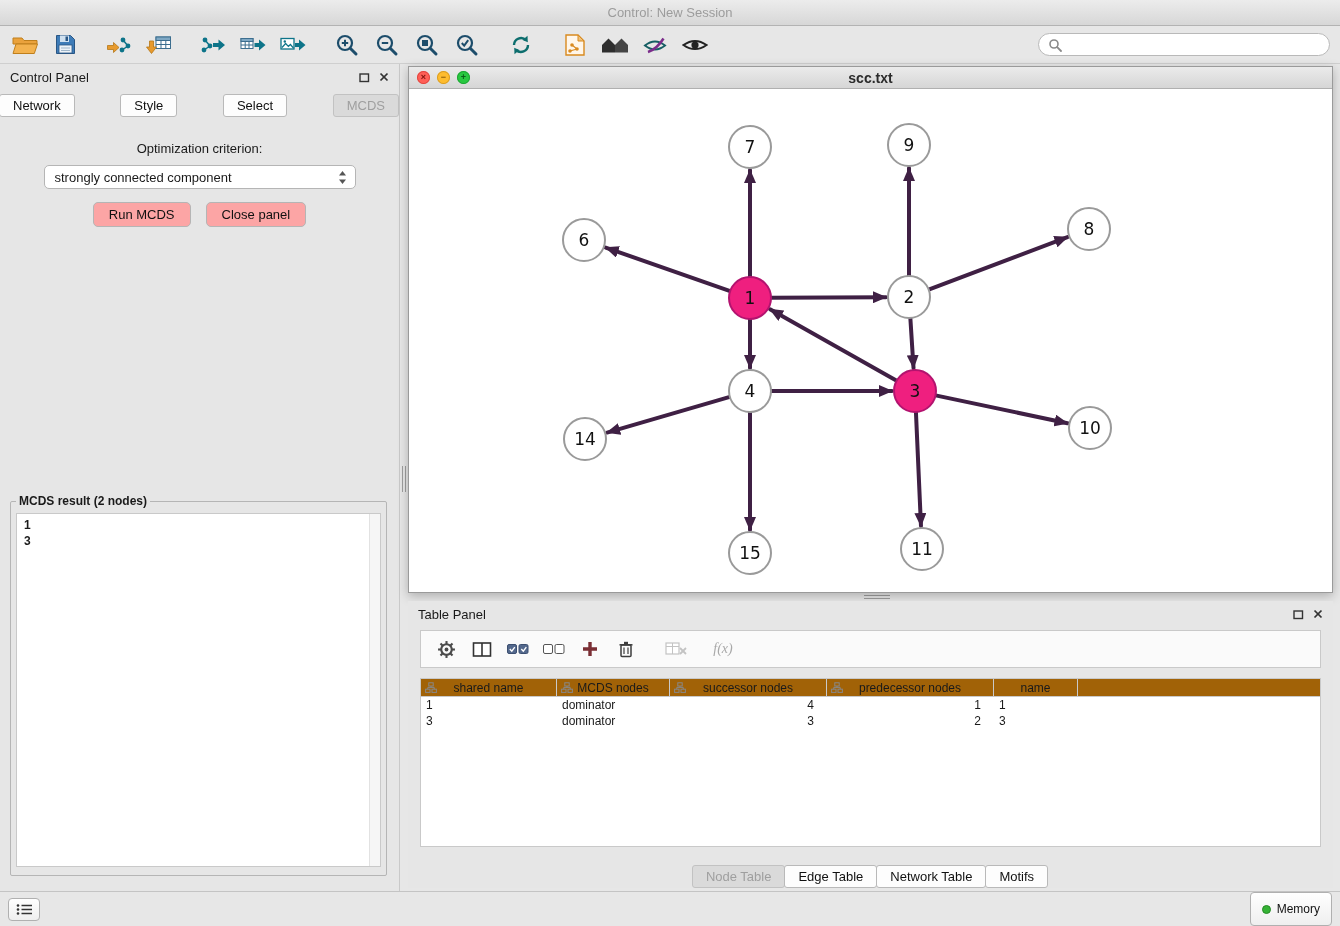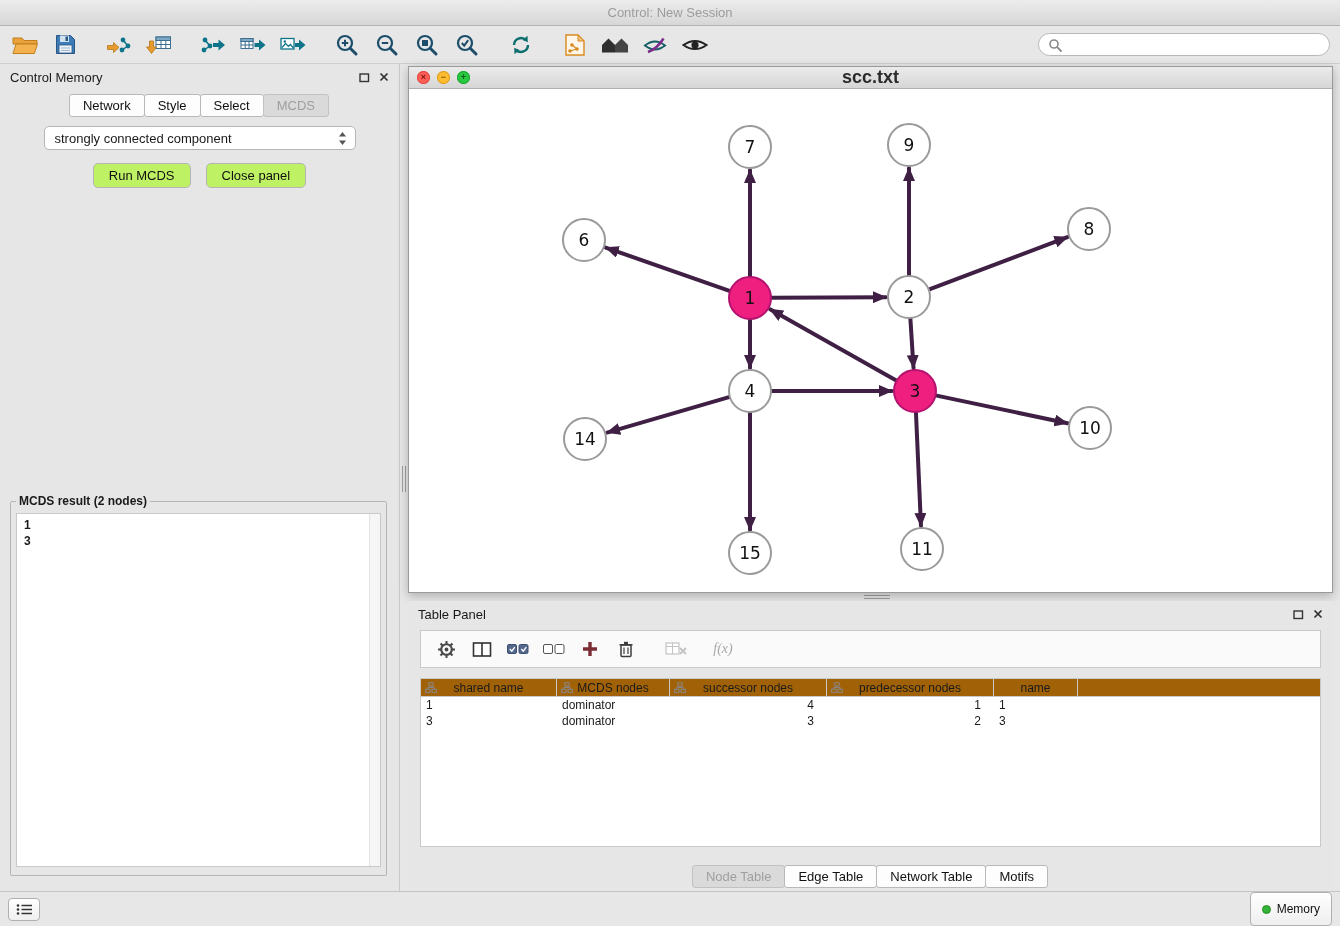--- a/index.html
+++ b/index.html
@@ -37,36 +37,36 @@
                   font-family:"Liberation Sans",sans-serif; }
 
   
   .control-panel {
     position:absolute; left:0; top:64px; width:400px; height:828px;
     background:#e6e6e6; border-right:1px solid #c9c9c9;
   }
   .panel-header { height:26px; display:flex; align-items:center; padding:0 10px; font-size:13px; }
   .ph-icons { margin-left:auto; display:flex; gap:9px; align-items:center; }
   .ph-btn { background:none; border:none; display:flex; align-items:center; }
-  .cp-tabs { display:flex; justify-content:center; margin-top:4px; }
+  .cp-tabs { display:flex; justify-content:space-between; margin-top:4px; }
   .tab-btn {
     background:#fdfdfd; border:1px solid #b9b9b9; padding:3px 13px; font-size:13px;
     margin-left:-1px; border-radius:3px; color:#111; font-family:"Liberation Sans",sans-serif;
   }
   .tab-btn.active { background:#dadada; color:#9f9f9f; border-color:#c2c2c2; }
   .opt-label { text-align:center; margin-top:24px; font-size:13px; }
   .dropdown {
     margin:9px auto 0; width:312px; height:24px; background:#fff;
     border:1px solid #b5b5b5; border-radius:5px; display:flex; align-items:center;
     padding:0 8px 0 10px; font-size:13px;
   }
   .dropdown .dd-label { flex:1; }
   .btn-row { display:flex; justify-content:center; gap:15px; margin-top:13px; }
   .push-btn {
-    background:#bef264; border:1px solid #b5b5b5; border-radius:5px;
+    background:#fca5a5; border:1px solid #b5b5b5; border-radius:5px;
     padding:4px 15px; font-size:13px; color:#111; font-family:"Liberation Sans",sans-serif;
   }
   .result-box {
     position:absolute; left:10px; right:12px; top:430px; height:382px;
     border:1px solid #b5b5b5; border-radius:2px;font-weight:bold;
   }
   .result-box legend { font-size:12px; margin-left:5px; padding:0 3px; }
   .result-list {
     position:absolute; left:5px; right:5px; top:5px; bottom:8px;
     background:#fff; border:1px solid #c9c9c9;
@@ -88,21 +88,21 @@
   
   .network-window {
     position:absolute; left:408px; top:66px; width:925px; height:527px;
     background:#fff; border:1px solid #9a9a9a; box-shadow:0 3px 10px rgba(0,0,0,.25);
   }
   .nw-titlebar {
     height:22px; background:linear-gradient(#ebebeb,#d6d6d6);
     border-bottom:1px solid #b0b0b0; display:flex; align-items:center;
     padding:0 8px; gap:7px; position:relative;
   }
-  .nw-title { position:absolute; left:0; right:0; text-align:center; font-size:18px;
+  .nw-title { position:absolute; left:0; right:0; text-align:center; font-size:14px;
               font-weight:bold; color:#2b2b2b; pointer-events:none; }
   .traffic { width:13px; height:13px; border-radius:50%; display:flex; align-items:center;
              justify-content:center; font-size:9px; font-weight:bold; line-height:1; z-index:2;
              border:none; padding:0; }
   .t-red { background:#ff5f57; box-shadow:inset 0 0 0 1px #e0443e; color:#7d100b; }
   .t-yellow { background:#febc2e; box-shadow:inset 0 0 0 1px #d89c22; color:#8a5d0b; }
   .t-green { background:#28c840; box-shadow:inset 0 0 0 1px #1da333; color:#0a5f18; }
   .nw-content { position:absolute; left:0; right:0; top:23px; bottom:0; background:#fff; }
   #graph-svg { width:100%; height:100%; display:block; }
   #graph-svg text { font-family:"DejaVu Sans","Liberation Sans",sans-serif; }
@@ -292,41 +292,42 @@
       <svg width="14" height="14" viewBox="0 0 14 14">
         <circle cx="6" cy="6" r="4" fill="none" stroke="#8a8a8a" stroke-width="1.6"></circle>
         <line x1="9.2" y1="9.2" x2="13" y2="13" stroke="#8a8a8a" stroke-width="1.8" stroke-linecap="round"></line>
       </svg>
       <input value="" style="">
     </div>
   </div>
 
   <div class="control-panel">
     <div class="panel-header">
-      <span>Control Memory</span>
+      <span>Control Panel</span>
       <span class="ph-icons">
         <button class="ph-btn">
           <svg width="11" height="11" viewBox="0 0 11 11">
             <rect x="1" y="2" width="8.5" height="7.5" fill="none" stroke="#333" stroke-width="1.4"></rect>
           </svg>
         </button>
         <button class="ph-btn">
           <svg width="10" height="10" viewBox="0 0 10 10">
             <line x1="1.5" y1="1.5" x2="8.5" y2="8.5" stroke="#333" stroke-width="1.7"></line>
             <line x1="8.5" y1="1.5" x2="1.5" y2="8.5" stroke="#333" stroke-width="1.7"></line>
           </svg>
         </button>
       </span>
     </div>
     <div class="cp-tabs">
       <button class="tab-btn">Network</button>
       <button class="tab-btn">Style</button>
       <button class="tab-btn">Select</button>
       <button class="tab-btn active">MCDS</button>
     </div>
+    <div class="opt-label">Optimization criterion:</div>
     <div class="dropdown">
       <span class="dd-label">strongly connected component</span>
       <svg width="9" height="15" viewBox="0 0 9 15">
         <path d="M4.5 1 L8 5.5 H1 Z" fill="#555"></path>
         <path d="M4.5 14 L1 9.5 H8 Z" fill="#555"></path>
       </svg>
     </div>
     <div class="btn-row">
       <button class="push-btn">Run MCDS</button>
       <button class="push-btn">Close panel</button>

